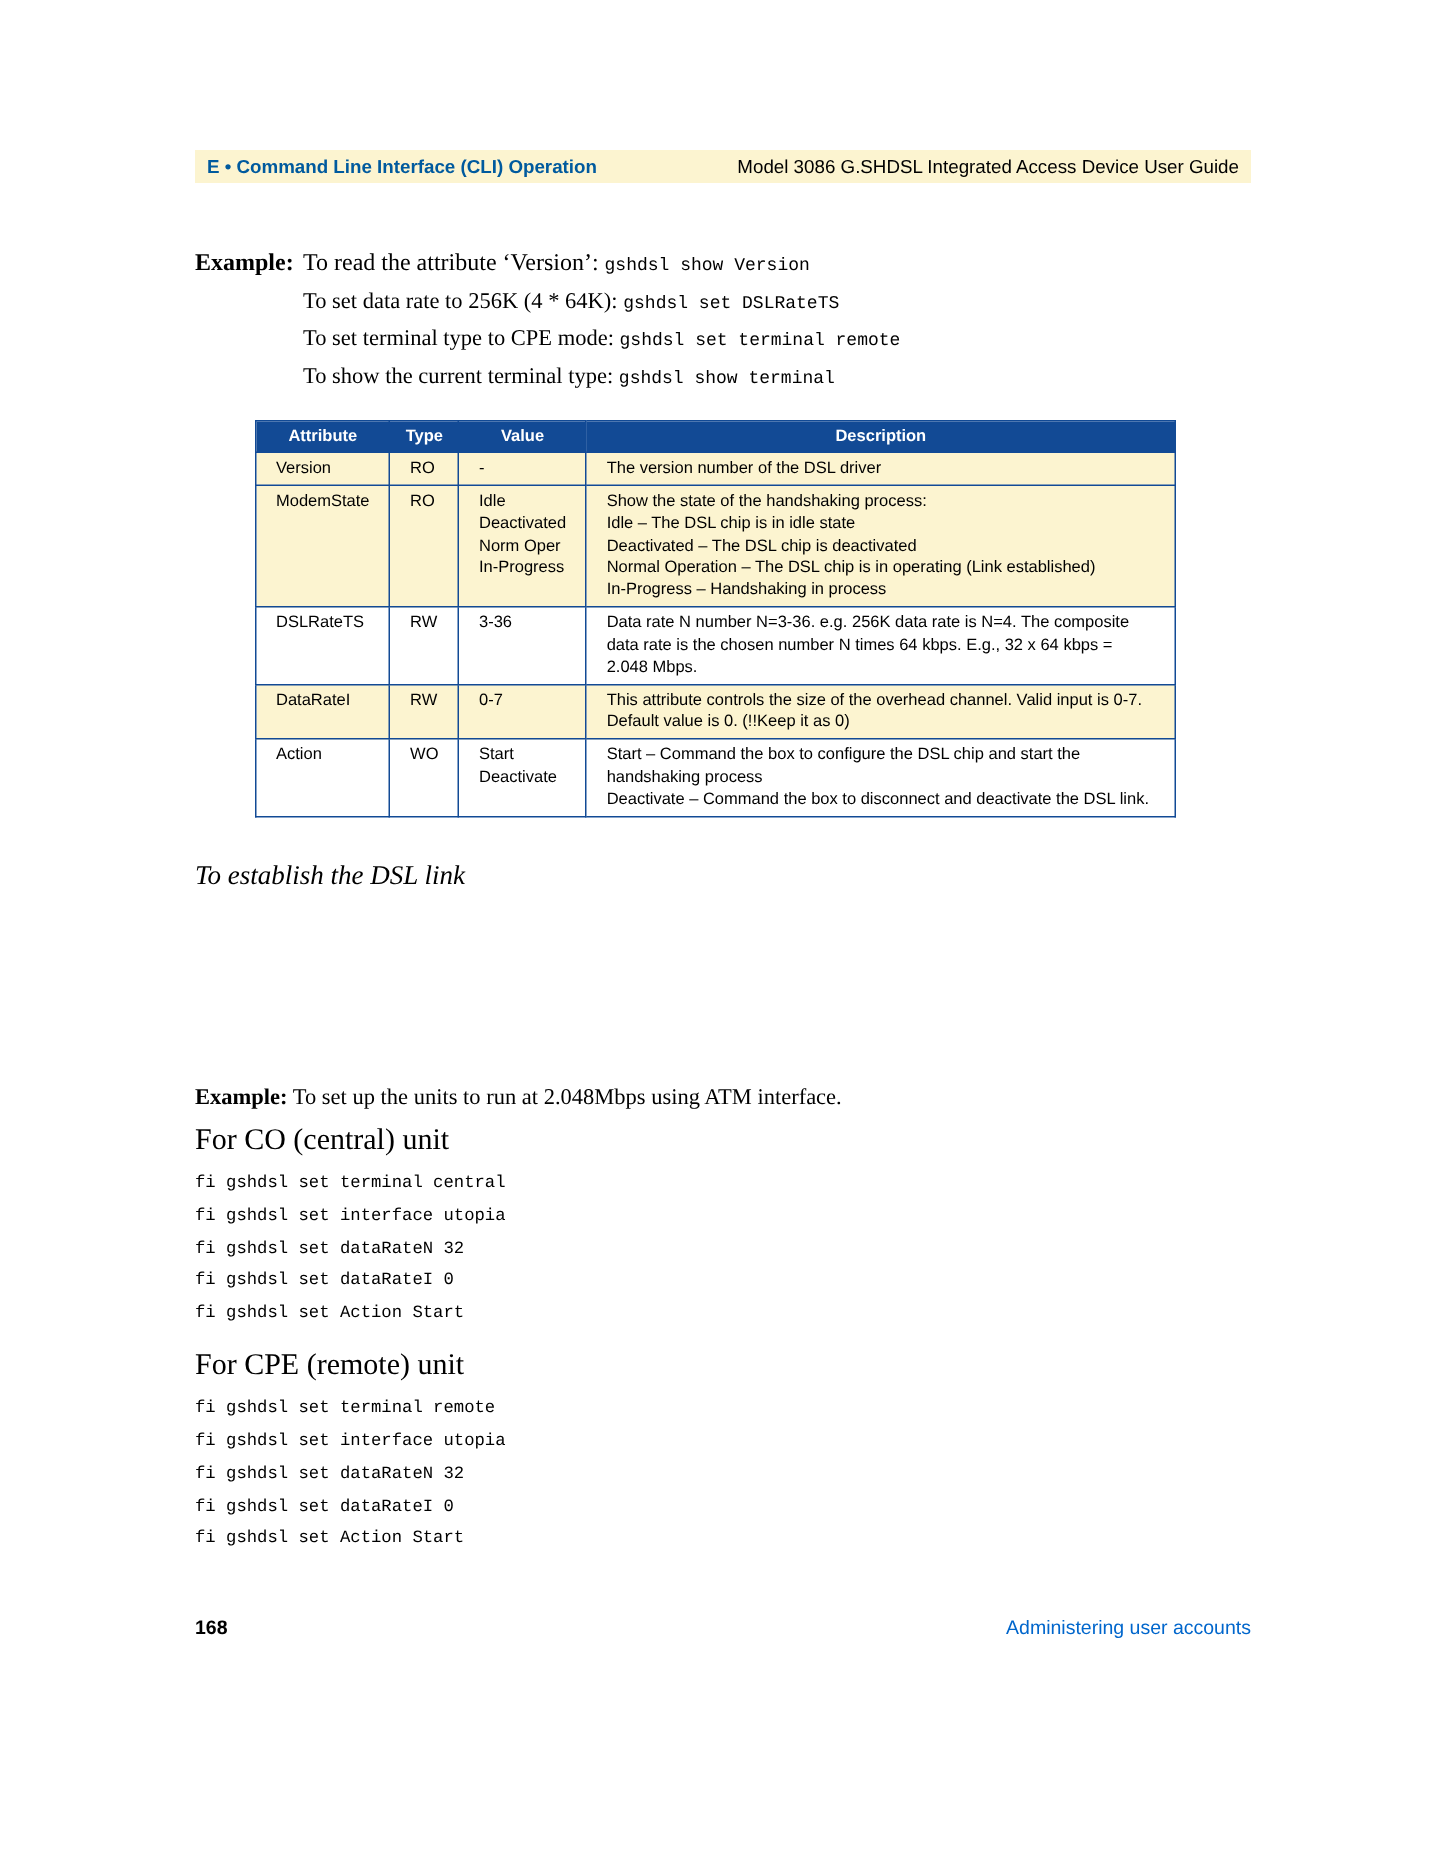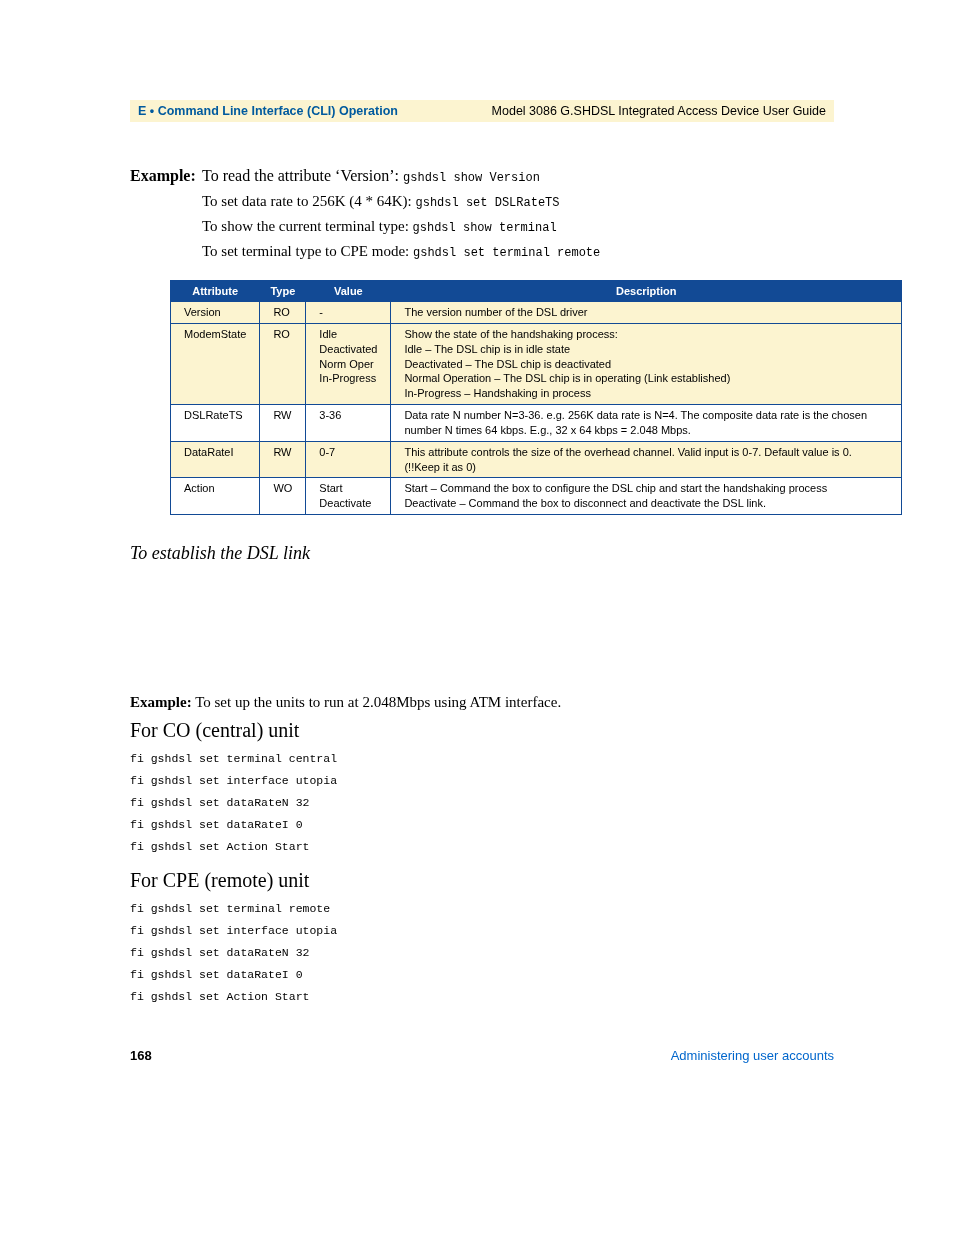--- a/index.html
+++ b/index.html
@@ -52,21 +52,21 @@
     font-family: 'Courier New', monospace;
     font-size: 12px;
   }
   table.attr-table {
     border-collapse: collapse;
     margin-left: 40px;
     margin-top: 20px;
     margin-bottom: 28px;
     font-family: Arial, Helvetica, sans-serif;
     font-size: 11px;
-    width: 732px;
+    width: 614px;
   }
   table.attr-table th {
     background: #124a95;
     color: #fff;
     font-weight: bold;
     text-align: center;
     padding: 4px 6px;
     border: 1px solid #124a95;
   }
   table.attr-table td {
@@ -127,24 +127,24 @@
   <div class="example-row">
     <span class="example-label">Example:</span>
     <span class="example-text">
       <span>To read the attribute ‘Version’: </span><span class="mono">gshdsl show Version</span>
     </span>
   </div>
   <div class="indent">
     <span>To set data rate to 256K (4 * 64K): </span><span class="mono">gshdsl set DSLRateTS</span>
   </div>
   <div class="indent">
+    <span>To set terminal type to CPE mode: </span><span class="mono">gshdsl set terminal remote</span>
+  </div>
+  <div class="indent">
     <span>To show the current terminal type: </span><span class="mono">gshdsl show terminal</span>
-  </div>
-  <div class="indent">
-    <span>To set terminal type to CPE mode: </span><span class="mono">gshdsl set terminal remote</span>
   </div>
 
   <table class="attr-table">
     <thead>
       <tr>
         <th>Attribute</th>
         <th>Type</th>
         <th>Value</th>
         <th>Description</th>
       </tr>

